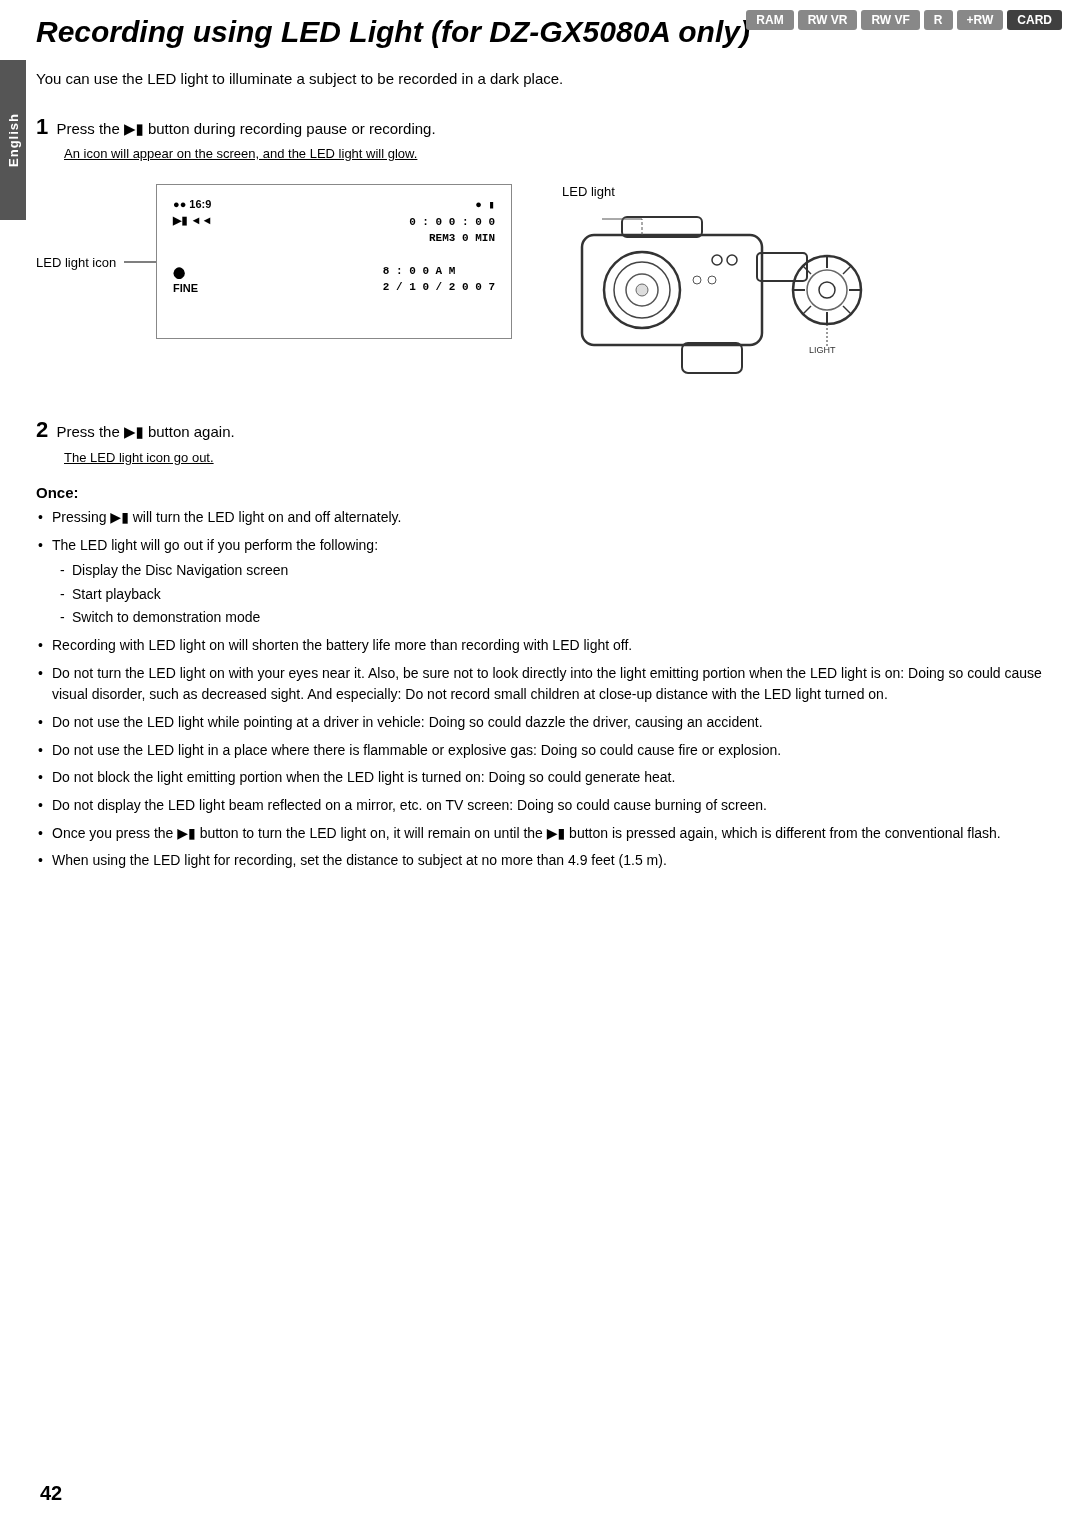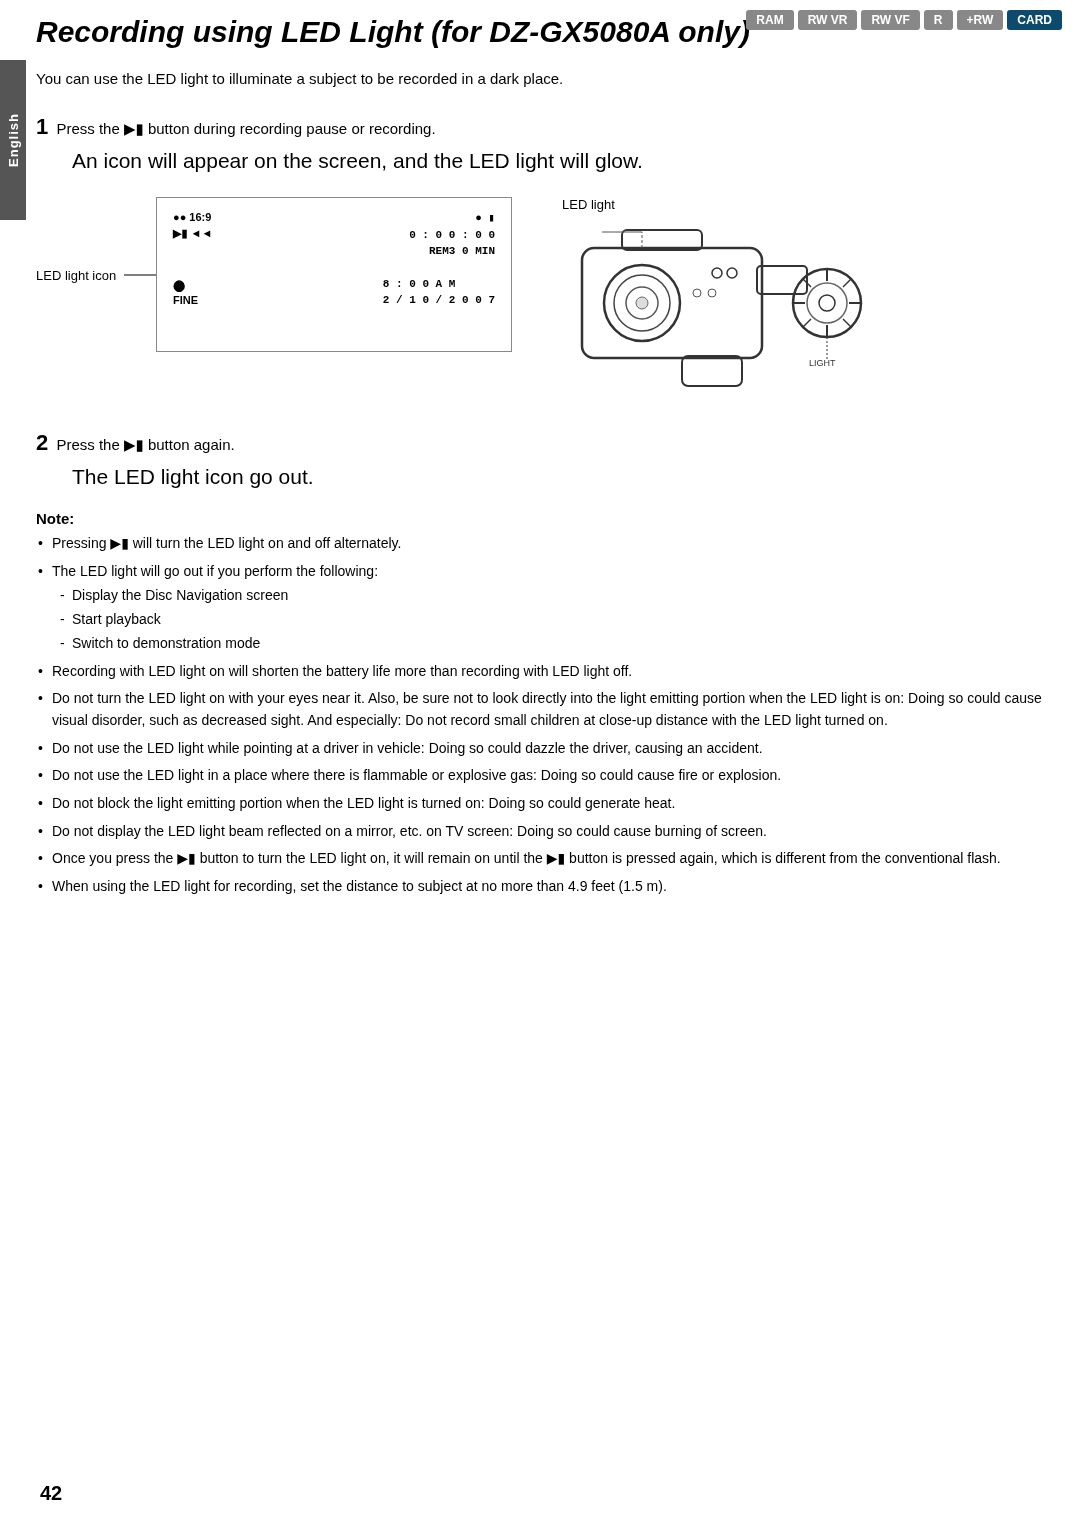--- a/index.html
+++ b/index.html
@@ -24,21 +24,21 @@
     }
     .nav-pill {
       background: #888;
       color: #fff;
       font-size: 12px;
       font-weight: bold;
       padding: 3px 10px;
       border-radius: 3px;
     }
     .nav-pill.active {
-      background: #0c4a6e;
+      background: #404040;
     }
 
     
     .side-tab {
       position: absolute;
       left: 0;
       top: 60px;
       width: 26px;
       height: 160px;
       background: #555;
@@ -84,23 +84,24 @@
     }
     .step-number {
       font-size: 22px;
       font-weight: bold;
       margin-right: 4px;
     }
     .step-text {
       font-size: 15px;
     }
     .step-subtext {
-      font-size: 21px;
-      margin-left: 36px;
+      font-size: 13px;
+      margin-left: 28px;
       line-height: 1.6;
+      text-decoration: underline;
     }
 
     
     .diagram-area {
       display: flex;
       gap: 30px;
       margin: 20px 0 24px 0;
       align-items: flex-start;
     }
 
@@ -329,21 +330,21 @@
     </div>
   </div>
 
   <div class="step">
     <span class="step-number">2</span>
     <span class="step-text">Press the ▶▮ button again.</span>
     <div class="step-subtext">The LED light icon go out.</div>
   </div>
 
   <div class="note-section">
-    <div class="note-title">Note:</div>
+    <div class="note-title">Once:</div>
     <ul class="note-list">
       <li>
         <span>Pressing ▶▮ will turn the LED light on and off alternately.</span>
       </li>
       <li>
         <span>The LED light will go out if you perform the following:</span>
         <ul class="note-sub-list">
           <li>Display the Disc Navigation screen</li>
           <li>Start playback</li>
           <li>Switch to demonstration mode</li>

